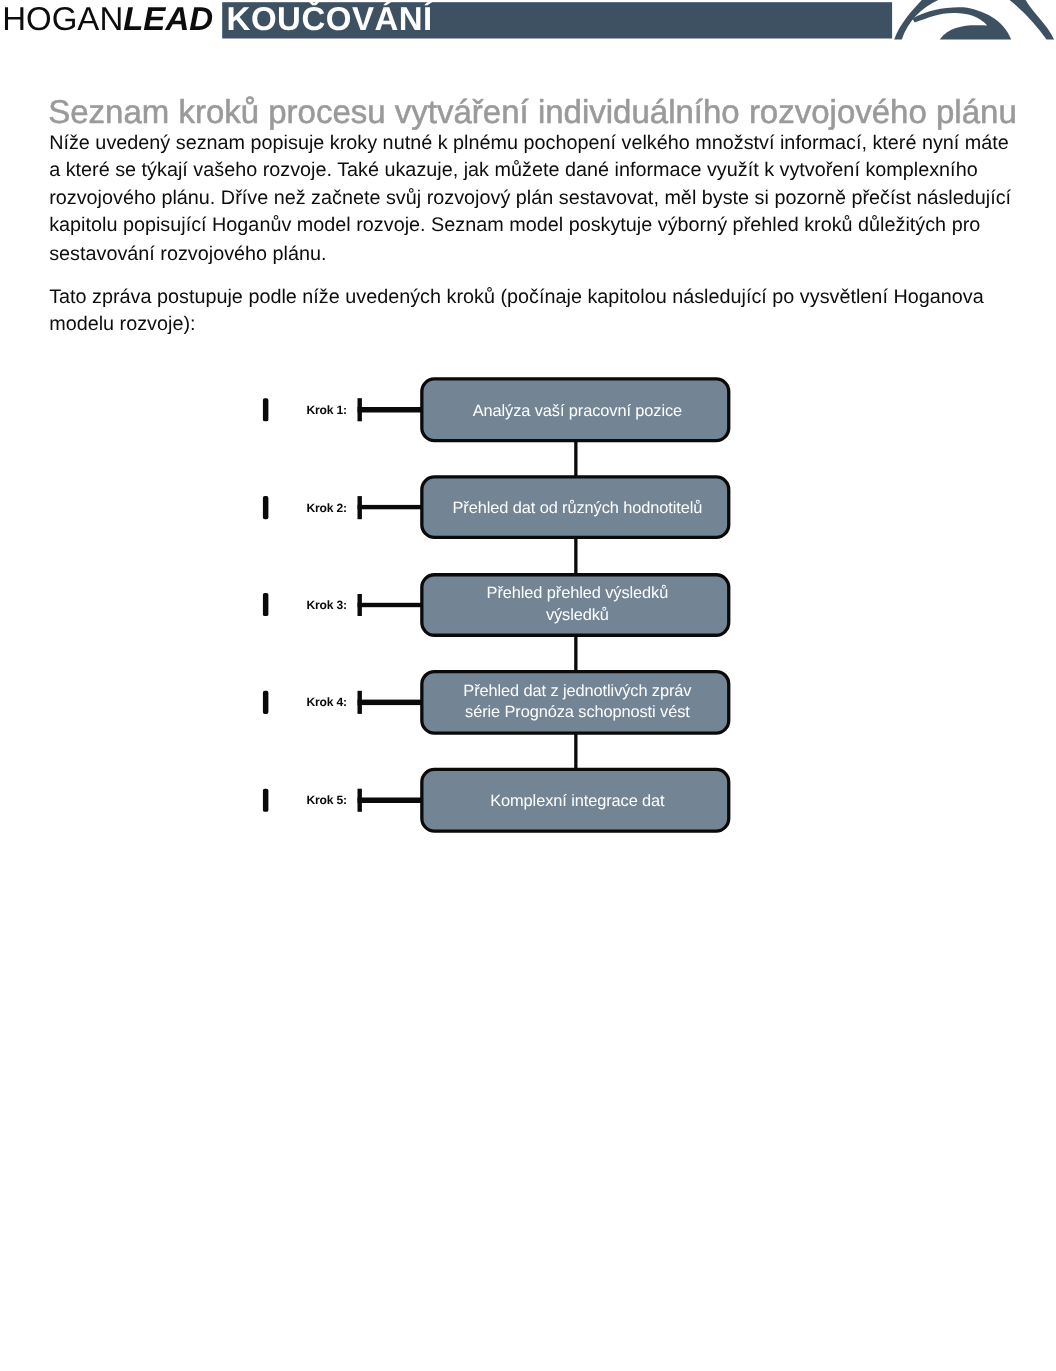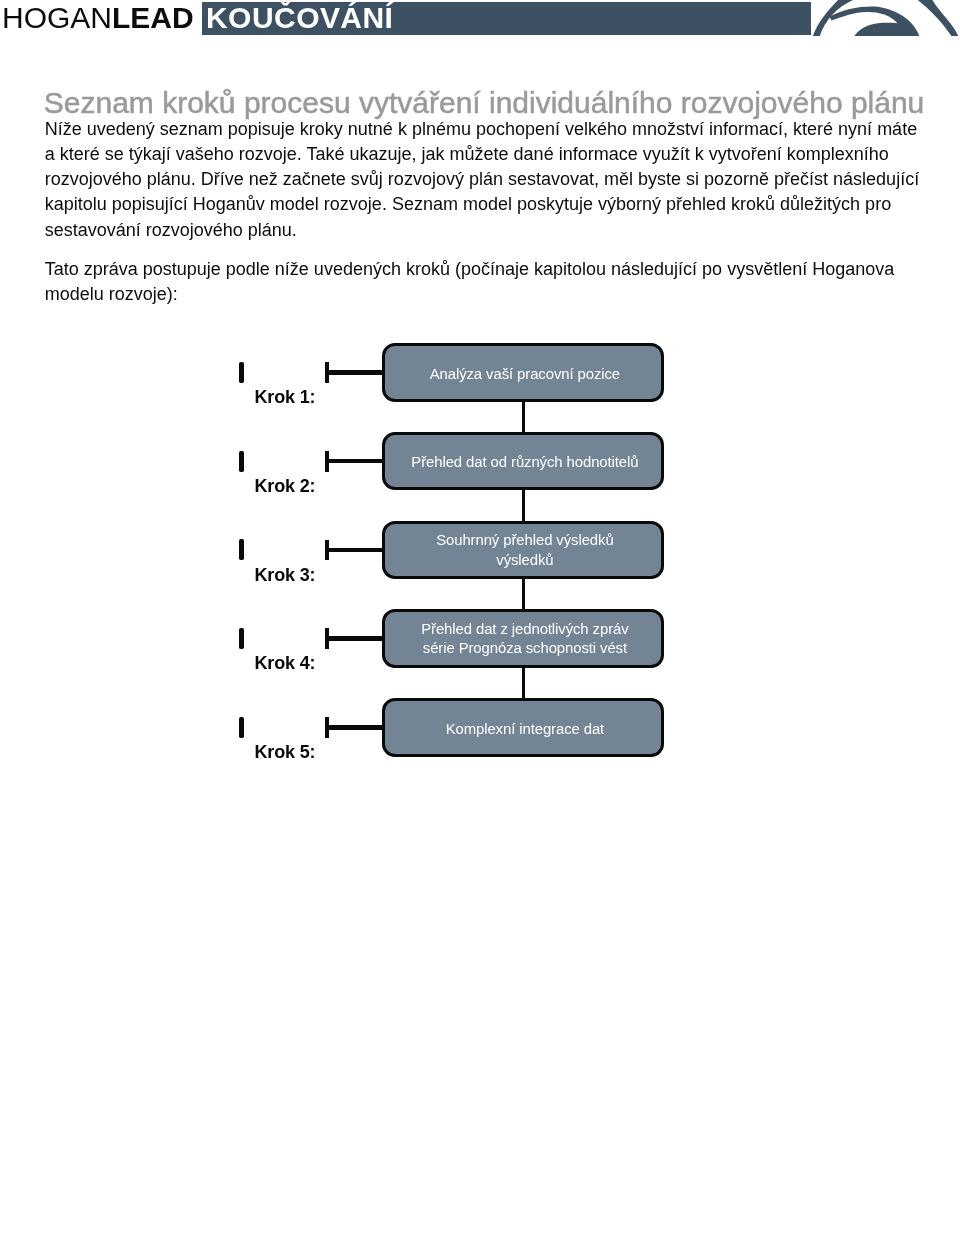--- a/index.html
+++ b/index.html
@@ -5,35 +5,35 @@
   html,body{margin:0;padding:0;}
   body{width:960px;height:1246px;background:#ffffff;
        font-family:"Liberation Sans",sans-serif;position:relative;overflow:hidden;
        -webkit-font-smoothing:antialiased;}
   .page{position:absolute;left:0;top:0;width:960px;height:1246px;}
 
   
   .hdr-band{position:absolute;left:202.2px;top:1.6px;width:609.3px;height:33px;background:#3e5163;}
   .hdr-wordmark{position:absolute;left:2px;top:-1px;height:38px;line-height:38px;
       font-size:30px;color:#0d0d0d;font-weight:400;letter-spacing:0px;white-space:nowrap;}
-  .hdr-wordmark .lead{font-weight:700;letter-spacing:0px;}
+  .hdr-wordmark .lead{font-weight:700;font-style:italic;letter-spacing:0px;}
   .hdr-title{position:absolute;left:206px;top:-1px;height:38px;line-height:38px;
       color:#ffffff;font-size:30px;font-weight:700;letter-spacing:0.45px;white-space:nowrap;}
   .hdr-logo{position:absolute;left:806px;top:0px;width:154px;height:40px;}
 
   
   .h1{position:absolute;left:43.8px;top:85.5px;font-size:30px;color:#9a9a9a;white-space:nowrap;
       -webkit-text-stroke:0.5px #9a9a9a;}
   .tline{position:absolute;left:44.7px;font-size:18px;color:#0d0d0d;white-space:nowrap;}
 
   
   .flow{position:absolute;left:0;top:0;width:960px;height:1246px;}
   .bullet{position:absolute;left:238.6px;width:5.4px;height:21px;background:#0a0a0a;border-radius:1.7px;}
-  .krok{position:absolute;left:205px;width:110.3px;line-height:20px;font-size:18px;font-weight:700;color:#0a0a0a;
-        letter-spacing:-0.18px;text-align:right;white-space:nowrap;margin-top:24px;}
+  .krok{position:absolute;left:205px;width:110.3px;line-height:20px;font-size:11px;font-weight:700;color:#0a0a0a;
+        letter-spacing:-0.18px;text-align:right;white-space:nowrap;}
   .tee{position:absolute;left:325px;width:3.8px;height:20.8px;background:#0a0a0a;}
   .hline{position:absolute;left:325px;width:60px;height:4.5px;background:#0a0a0a;}
   .vline{position:absolute;left:521.5px;width:3px;background:#0a0a0a;}
   .box{position:absolute;left:382px;width:281.8px;height:58.5px;background:#738495;
        border:3.1px solid #0a0a0a;border-radius:13px;box-sizing:border-box;
        display:flex;align-items:center;justify-content:center;text-align:center;}
   .boxtxt{color:#ffffff;font-size:14.9px;font-weight:400;line-height:19.7px;display:block;position:relative;left:2px;top:2.2px;letter-spacing:-0.09px;}
   .boxtxt span{display:inline;}
   .boxtxt.two{top:0.9px;}
 
@@ -100,21 +100,21 @@
       </div>
     </div>
     <div class="vline" style="top:488.40px;height:34.20px"></div>
 
     <div class="step-row">
       <div class="bullet" style="top:539.35px"></div>
       <div class="krok" style="top:540.65px">Krok 3:</div>
       <div class="tee" style="top:539.55px"></div>
       <div class="hline" style="top:547.65px"></div>
       <div class="box" style="top:520.60px">
-        <span class="boxtxt two"><span>Souhrnný přehled výsledků</span><br><span>výsledků</span></span>
+        <span class="boxtxt two"><span>Přehled přehled výsledků</span><br><span>výsledků</span></span>
       </div>
     </div>
     <div class="vline" style="top:577.10px;height:34.20px"></div>
 
     <div class="step-row">
       <div class="bullet" style="top:628.05px"></div>
       <div class="krok" style="top:629.35px">Krok 4:</div>
       <div class="tee" style="top:628.25px"></div>
       <div class="hline" style="top:636.35px"></div>
       <div class="box" style="top:609.30px">

